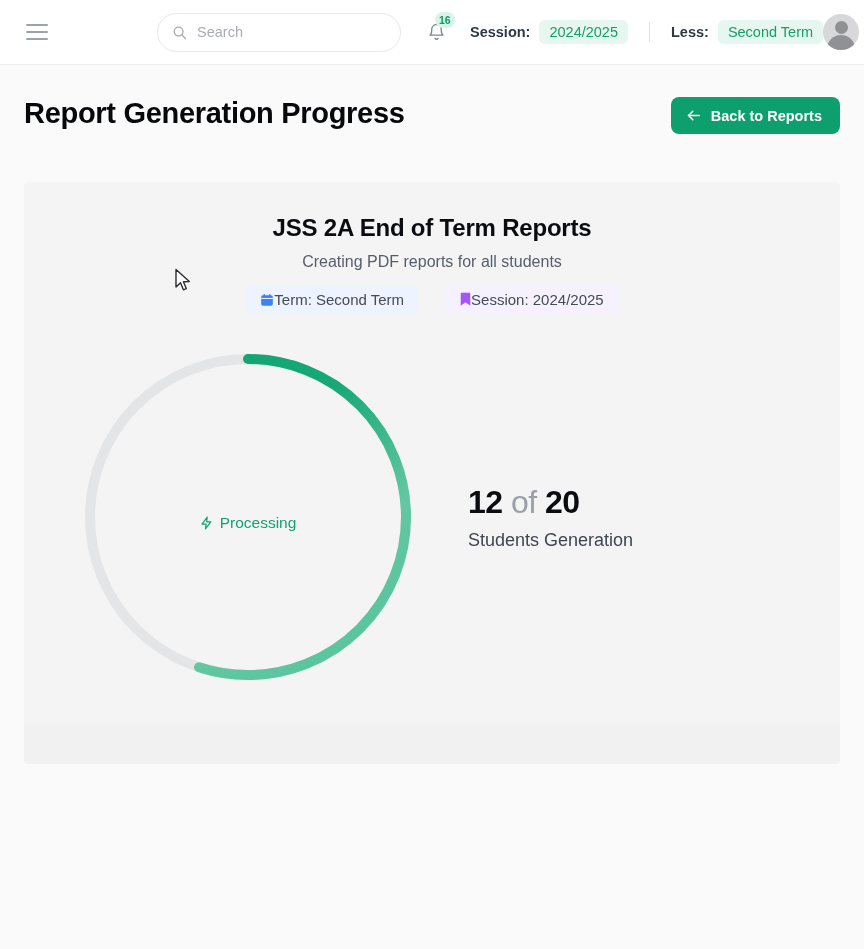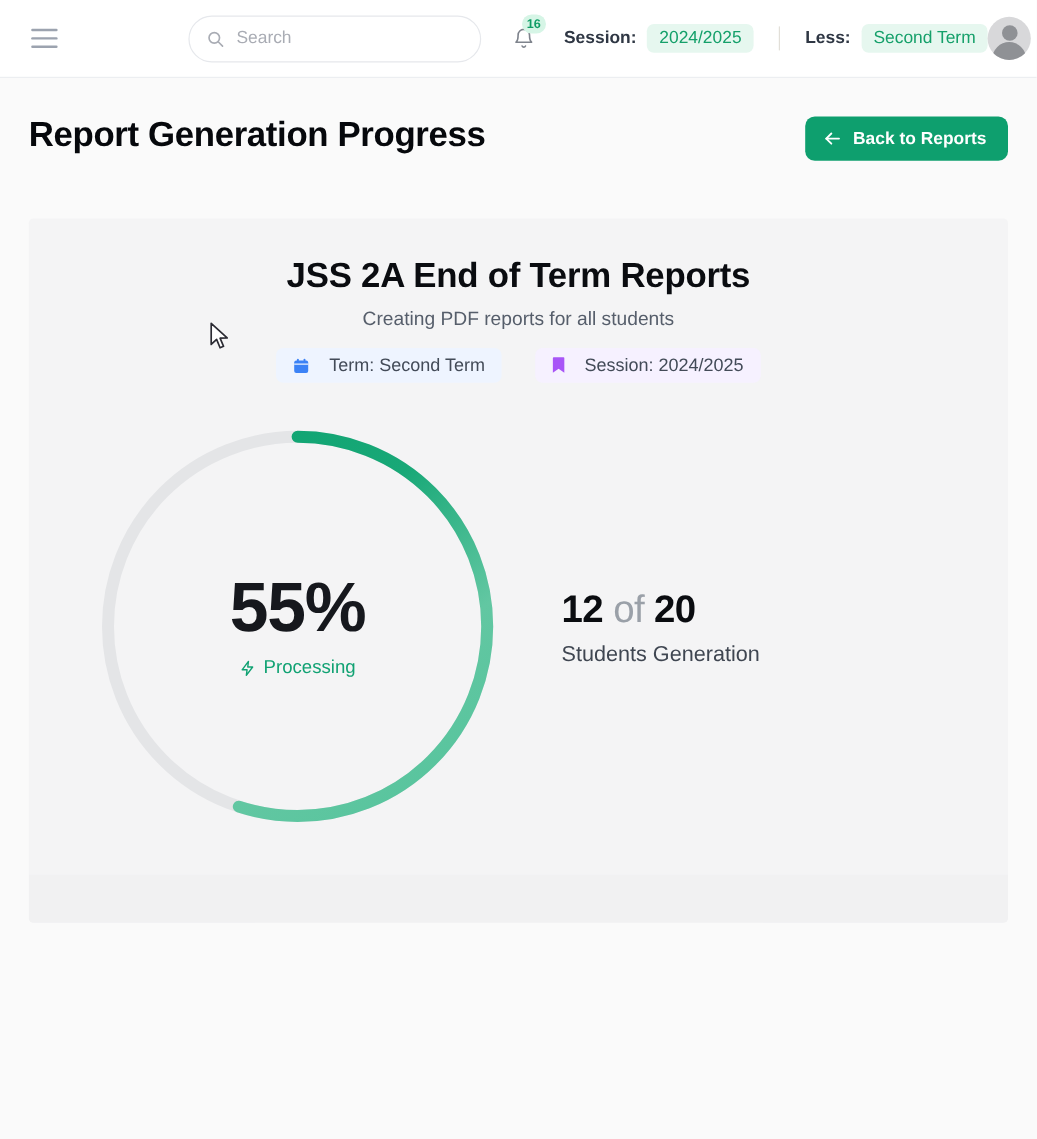--- a/index.html
+++ b/index.html
@@ -164,41 +164,41 @@
   .card {
     margin: 48px 24px 0 24px;
     background: #f4f4f5;
     border-radius: 4px;
     overflow: hidden;
   }
   .card-body { padding: 32px 24px 0 24px; }
 
   .card-title {
     text-align: center;
-    font-size: 29px;
+    font-size: 24px;
     font-weight: bold;
     color: #0a0c10;
     letter-spacing: -0.2px;
   }
   .card-sub {
     text-align: center;
     font-size: 16px;
     color: #565e6b;
     margin-top: 11px;
   }
   .badge-row {
     display: flex;
     justify-content: center;
     gap: 28px;
     margin-top: 14px;
   }
   .badge {
     display: flex;
     align-items: center;
-    gap: 16px;
+    gap: 0;
     font-size: 15px;
     border-radius: 6px;
     padding: 6px 14px;
   }
   .badge-term { background: #eef4ff; color: #434b58; }
   .badge-session { background: #f6f1ff; color: #434b58; }
 
   
   .progress-row {
     display: flex;
@@ -373,21 +373,20 @@
               <stop offset="38%" stop-color="#18a877"></stop>
               <stop offset="72%" stop-color="#62c7a2"></stop>
               <stop offset="100%" stop-color="#57c49d"></stop>
             </linearGradient>
           </defs>
           <circle cx="175" cy="175" r="158" fill="none" stroke="#e4e5e7" stroke-width="10"></circle>
           <circle id="arc" cx="175" cy="175" r="158" fill="none" stroke="url(#arcGrad)" stroke-width="10" stroke-linecap="round" transform="rotate(-90 175 175)" stroke-dasharray="992.7432785343747" stroke-dashoffset="446.7344753404686"></circle>
         </svg>
 
         <div class="ring-center">
-          <div class="ring-pct">55%</div>
           <div class="ring-status">
             <svg width="14" height="16" viewBox="0 0 24 24" fill="none" stroke="#11a273" stroke-width="2" stroke-linejoin="round">
               <polygon points="13,2 4,14 11,14 10,22 19,10 12,10"></polygon>
             </svg>
             <span>Processing</span>
           </div>
         </div>
       </div>
 
       <div class="stats">

